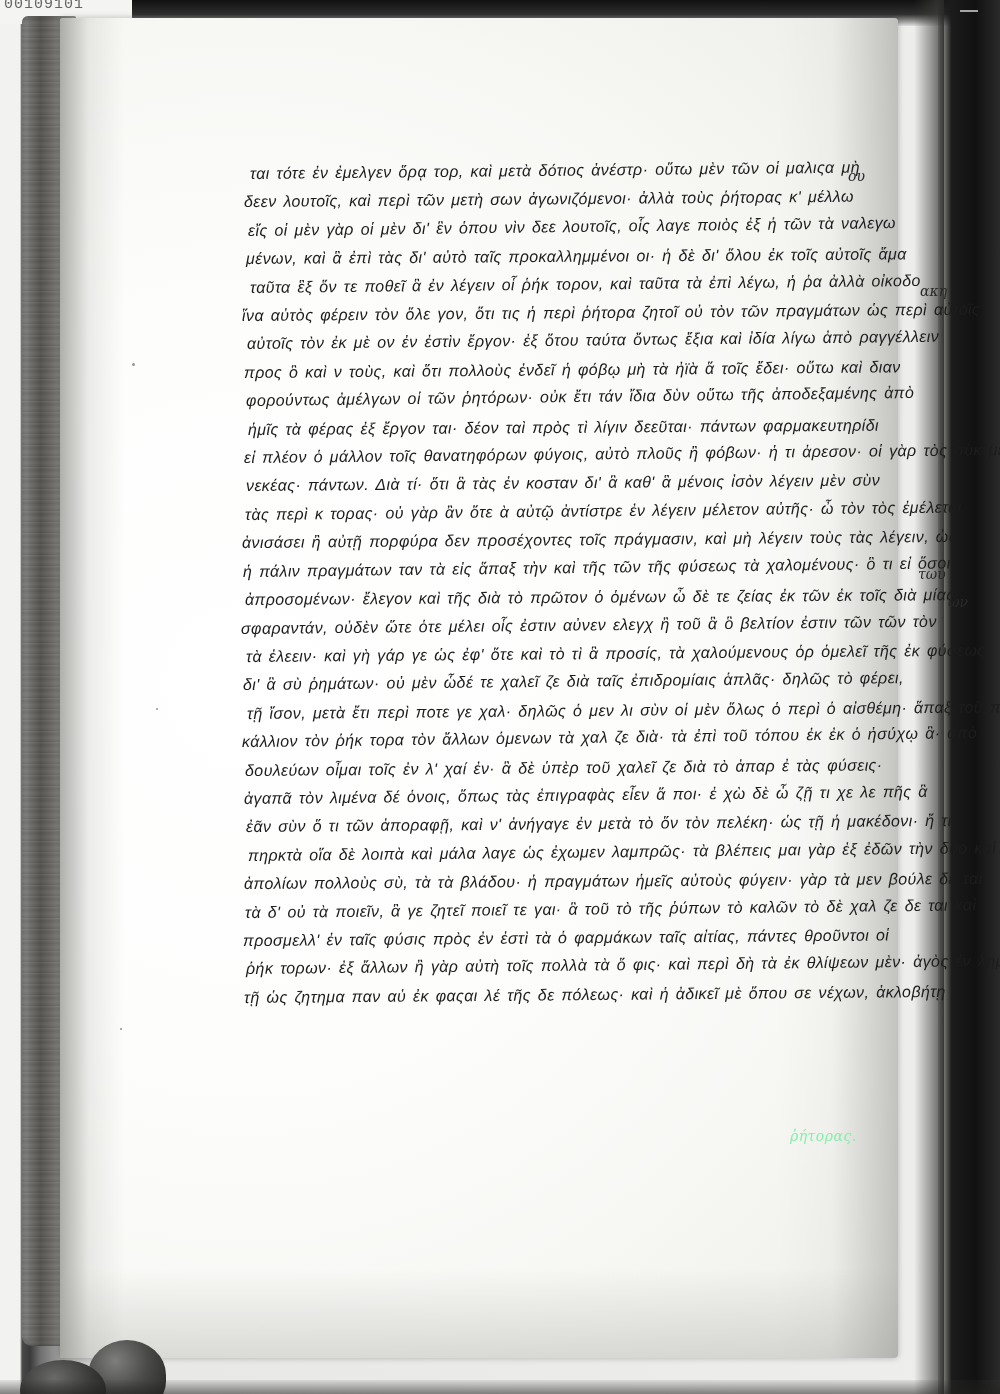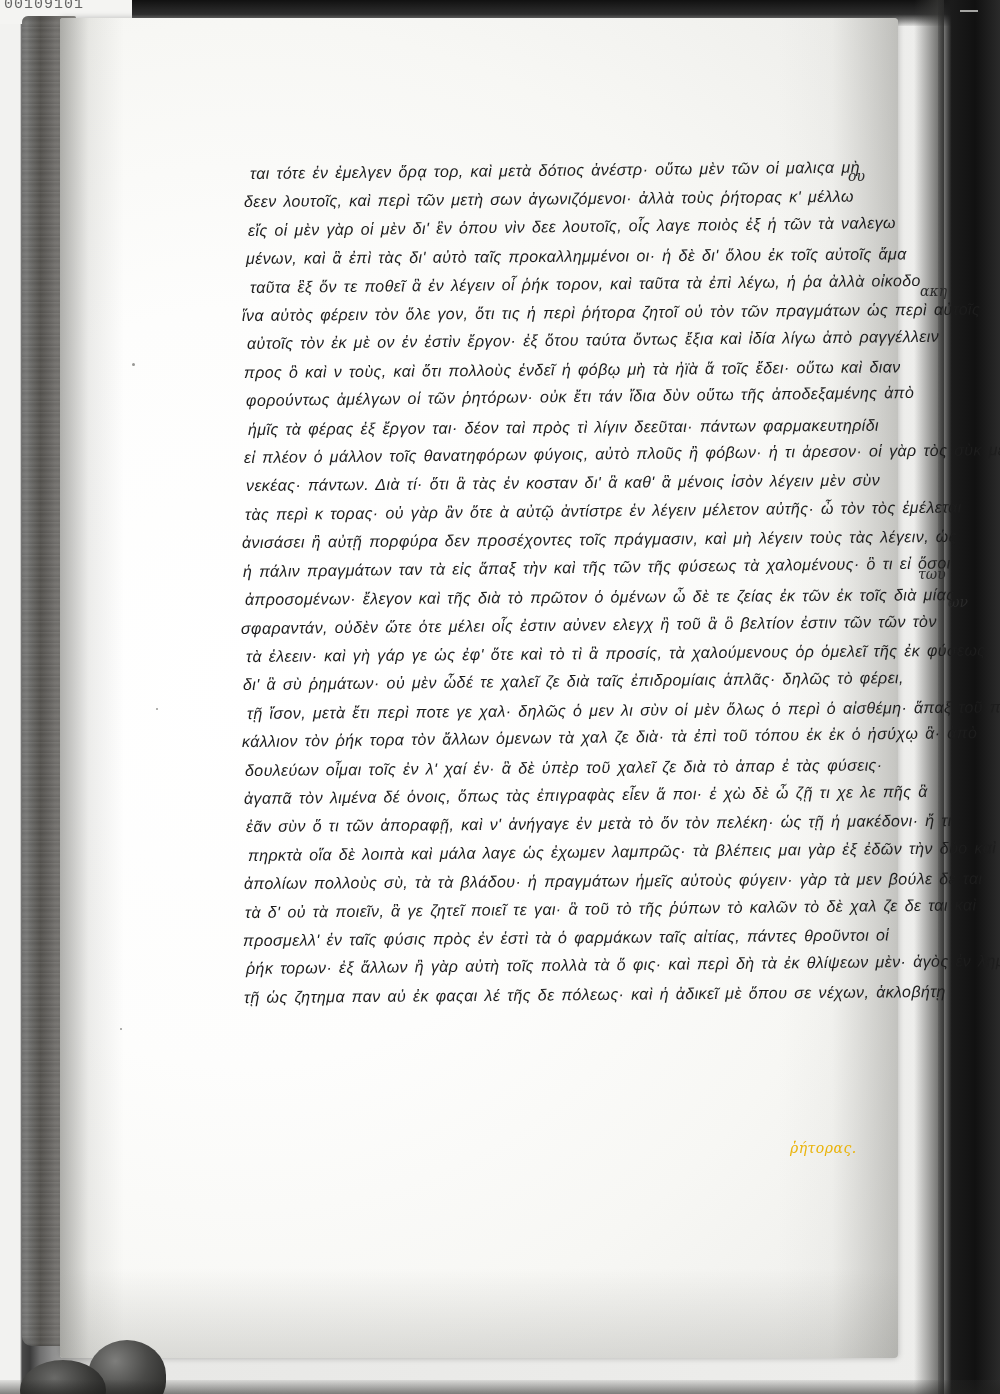--- a/index.html
+++ b/index.html
@@ -163,23 +163,22 @@
     overflow: visible;
     transform-origin: left center;
   }
   .colophon {
     position: absolute;
     top: 1128px;
     left: 790px;
     font-family: "DejaVu Serif", serif;
     font-style: italic;
     font-size: 14px;
-    color: #eab308;
+    color: #86efac;
     letter-spacing: 0.5px;
-    margin-top: 12px;
   }
   .marginal {
     position: absolute;
     font-family: "DejaVu Serif", serif;
     font-style: italic;
     font-size: 14px;
     color: #2a2a2a;
   }
   
   .weight {

